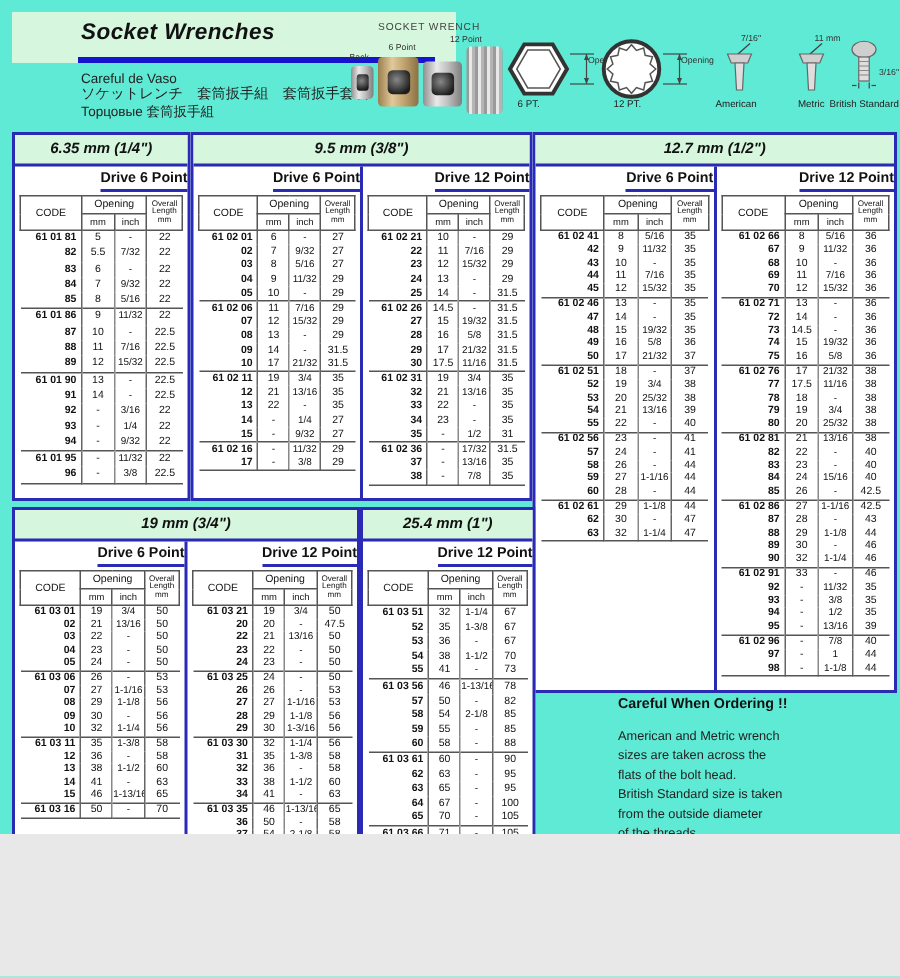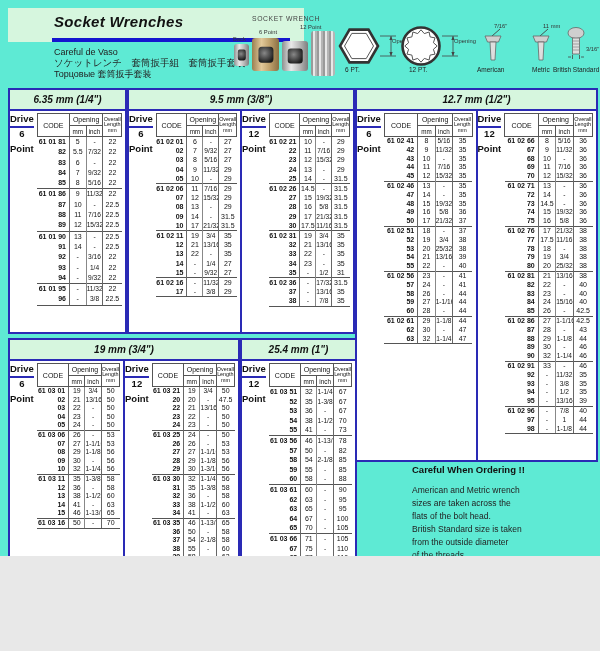--- a/index.html
+++ b/index.html
@@ -20,21 +20,21 @@
   .sock .hole{position:absolute;left:50%;top:50%;transform:translate(-50%,-50%);
         width:56%;height:50%;background:radial-gradient(circle at 40% 40%,#888,#1d1d1d 75%);border-radius:22%;}
   .sock.gold{background:linear-gradient(90deg,#9a7f50,#e2c99a 35%,#c0a26d 65%,#8a7044);}
   .sock.fluted{background:repeating-linear-gradient(90deg,#9a9a9a 0 2px,#e8e8e8 2px 4px,#b5b5b5 4px 6px);}
   svg{position:absolute;overflow:visible;}
   
   .tbox{position:absolute;border:2px solid #2a2ab5;background:#fff;display:flex;flex-direction:column;}
   .ttitle{height:19px;line-height:19px;text-align:center;background:#d6f6de;
           border-bottom:2px solid #2a2ab5;font-size:10px;font-weight:bold;font-style:italic;}
   .tcols{display:flex;flex:1;min-height:0;}
-  .tcol{flex:1;display:flex;flex-direction:row;border-left:2px solid #2a2ab5;min-width:0;}
+  .tcol{flex:1;display:flex;flex-direction:column;border-left:2px solid #2a2ab5;min-width:0;align-items:flex-end;}
   .tcol:first-child{border-left:none;}
   .drive{height:15px;line-height:15px;text-align:center;font-weight:bold;font-size:9.5px;
          border-bottom:2px solid #2a2ab5;}
   .tcol table{margin:2px 3px 0 3px;border-collapse:collapse;table-layout:fixed;width:calc(100% - 6px);
          font-size:7px;}
   .tcol th{border:1px solid #555;font-weight:normal;padding:0;}
   .h-code{width:37%;font-size:7px;}
   .h-open{font-size:7px;height:11px;}
   .h-mm{width:15%;font-size:6.3px;height:10px;}
   .h-inch{width:27%;font-size:6.3px;}
@@ -56,21 +56,21 @@
 </head>
 <body>
 
 <div id="page">
 
   <div class="abs" id="greenbox"></div>
   <div class="abs" id="pagetitle">Socket Wrenches</div>
   <div class="abs" id="underline"></div>
   <div class="abs sub" style="top:47px;">Careful de Vaso</div>
   <div class="abs sub" style="top:58px;font-size:9.5px;">ソケットレンチ　套筒扳手組　套筒扳手套装</div>
-  <div class="abs sub" style="top:69px;">Торцовые 套筒扳手套装</div>
+  <div class="abs sub" style="top:69px;">Торцовые 套筒扳手組</div>
 
   <div class="abs" id="socketwrench-label">SOCKET WRENCH</div>
   <div class="abs tinylabel" style="left:233px;top:36px;">Back</div>
   <div class="sock" style="left:234px;top:44px;width:15px;height:22px;">
       <div class="hole"></div>
     </div>
   <div class="abs tinylabel" style="left:259px;top:29px;">6 Point</div>
   <div class="sock gold" style="left:252px;top:38px;width:27px;height:33px;">
       <div class="hole"></div>
     </div>

